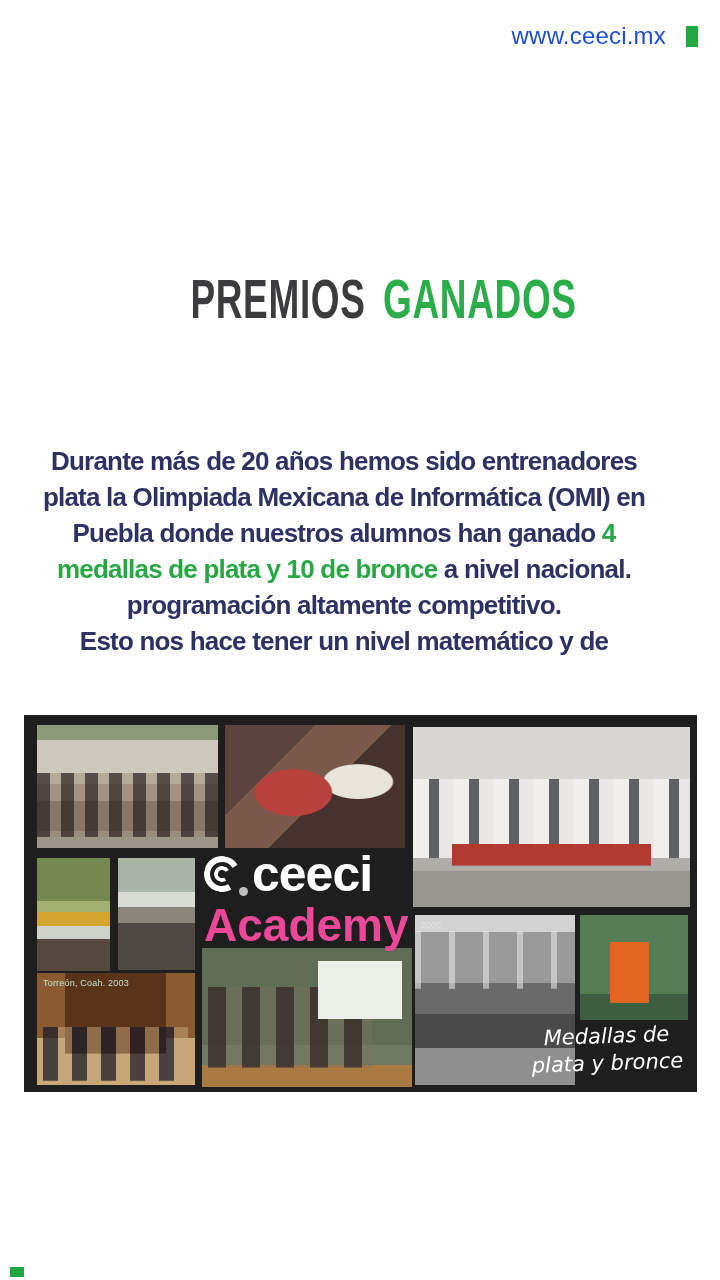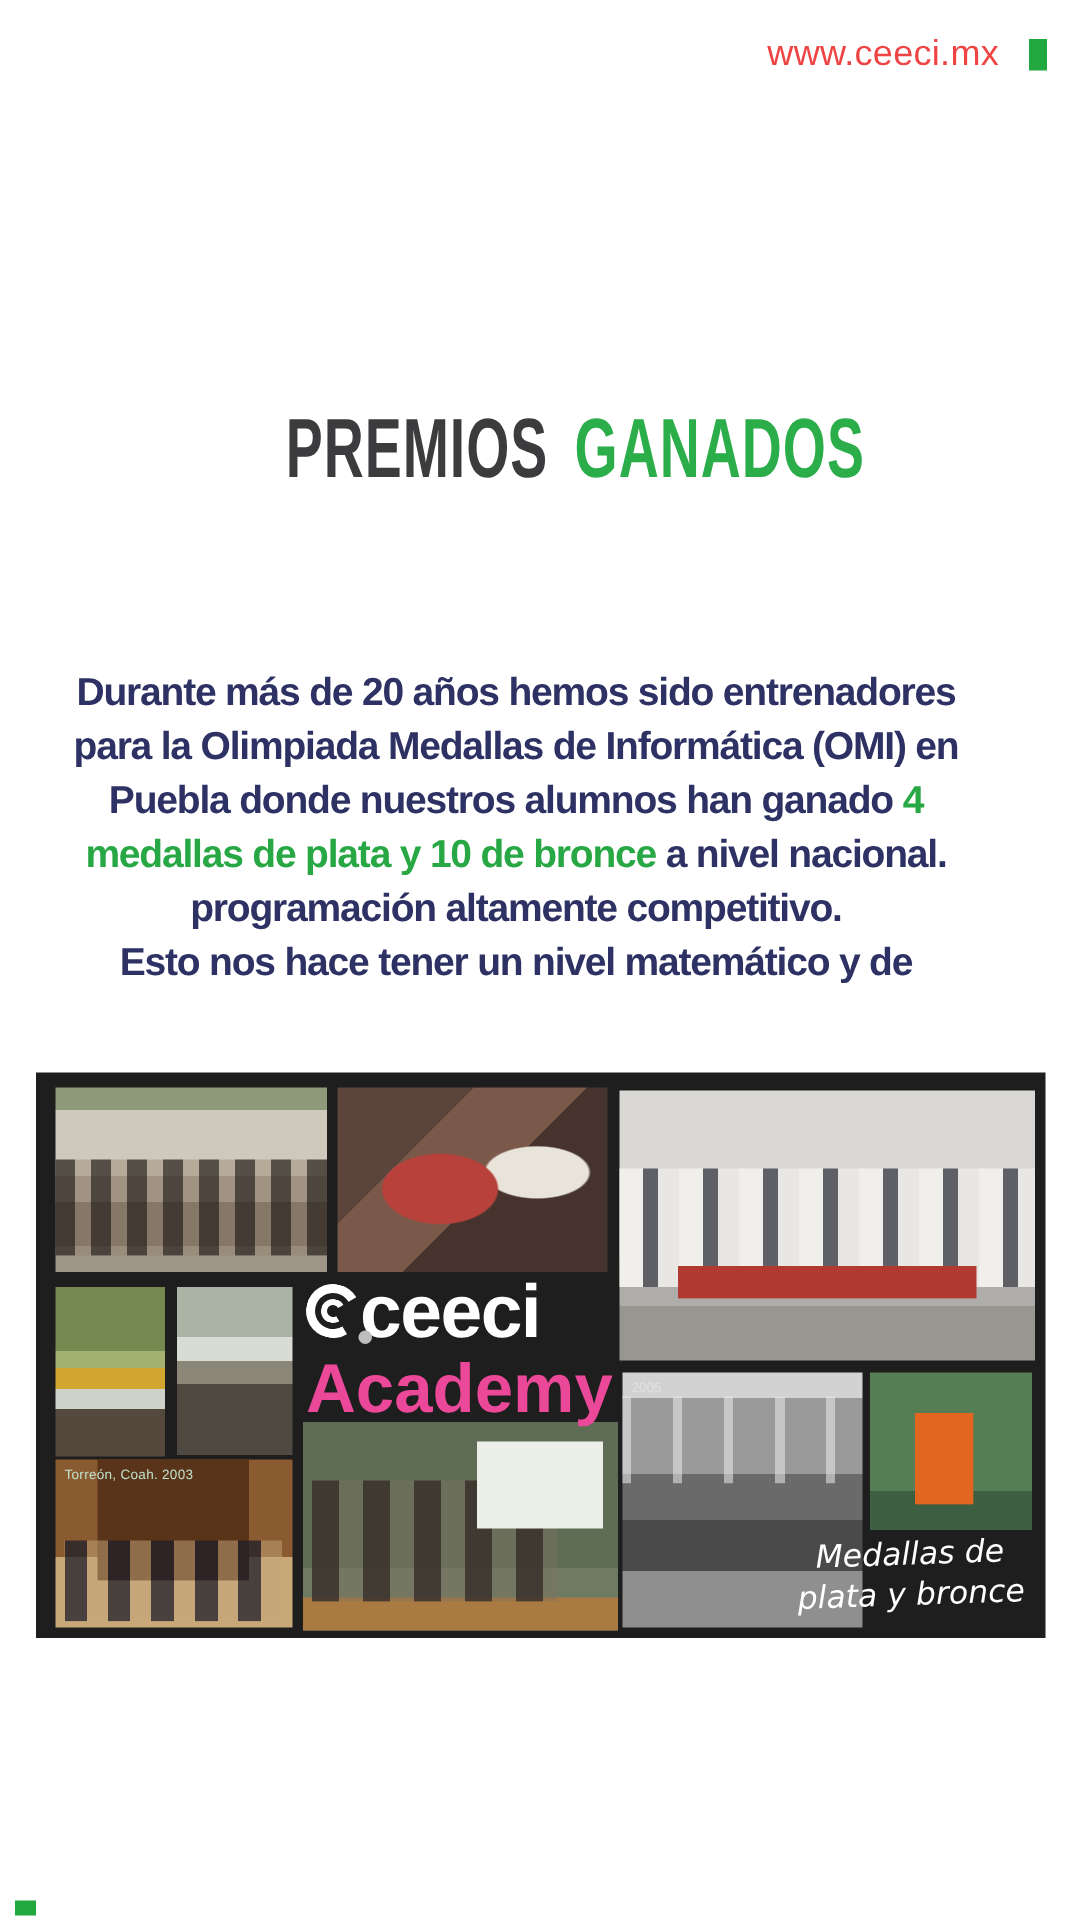--- a/index.html
+++ b/index.html
@@ -1,21 +1,21 @@
 <!DOCTYPE html>
 <html><head>
 <meta charset="utf-8">
 <style>
   html,body{margin:0;padding:0;background:#ffffff;}
   .page{position:relative;width:720px;height:1280px;background:#ffffff;overflow:hidden;
         font-family:"Liberation Sans",sans-serif;}
 
   
   .header{position:absolute;top:22px;right:22px;display:flex;align-items:center;gap:20px;}
-  .url{font-size:24px;color:#ef4444;font-weight:500;letter-spacing:.2px;}
+  .url{font-size:24px;color:#1d4ed8;font-weight:500;letter-spacing:.2px;}
   .green-tab{width:12px;height:21px;background:#21a83f;display:inline-block;}
 
   
   .title{position:absolute;top:268px;left:0;width:720px;margin:0;text-align:center;line-height:62px;padding-left:24px;}
   .title-inner{display:inline-block;transform:scaleX(.66);transform-origin:50% 50%;
                white-space:nowrap;font-weight:bold;font-size:56px;letter-spacing:1px;}
   .t-dark{color:#3c3c3e;}
   .t-green{color:#2bae4a;margin-left:10px;}
 
   
@@ -71,21 +71,21 @@
       background:
         linear-gradient(#e2661f 0 100%),
         linear-gradient(180deg,#567e54 0 75%,#3e5e42 75% 100%);
       background-size:36% 58%,100% 100%;background-position:44% 62%,0 0;background-repeat:no-repeat;}
 
   .tiny-cap{position:absolute;left:6px;top:5px;font-size:9px;color:#bfe0cd;letter-spacing:.2px;}
   .tiny-cap-bw{position:absolute;left:6px;top:5px;font-size:9px;color:#e2e2e2;}
 
   
   .logo{position:absolute;left:180px;top:133px;width:212px;height:100px;color:#ffffff;}
-  .logo-row{display:flex;align-items:center;height:52px;}
+  .logo-row{display:flex;align-items:center;gap:12px;height:52px;}
   .cmark{position:relative;width:36px;height:36px;flex:0 0 auto;}
   .cring{position:absolute;left:0;top:0;width:24px;height:24px;border:6px solid #fff;
          border-right-color:transparent;border-radius:50%;transform:rotate(14deg);}
   .cring-inner{position:absolute;left:10px;top:10px;width:8px;height:8px;border:4px solid #fff;
          border-right-color:transparent;border-radius:50%;transform:rotate(14deg);}
   .cdot{position:absolute;right:-8px;bottom:-4px;width:9px;height:9px;border-radius:50%;background:#bdbdbd;}
   .logo-brand{font-size:50px;font-weight:bold;letter-spacing:-1px;line-height:50px;}
   .logo-sub{font-size:46px;font-weight:bold;color:#ec4899;letter-spacing:0;line-height:46px;margin-top:2px;}
 
   
@@ -108,21 +108,21 @@
 
   <h1 class="title">
     <span class="title-inner">
       <span class="t-dark">PREMIOS</span>
       <span class="t-green">GANADOS</span>
     </span>
   </h1>
 
   <div class="para">
     <div class="pline"><span>Durante más de 20 años hemos sido entrenadores</span></div>
-    <div class="pline"><span>para la Olimpiada Medallas de Informática (OMI) en</span></div>
+    <div class="pline"><span>plata la Olimpiada Mexicana de Informática (OMI) en</span></div>
     <div class="pline"><span>Puebla donde nuestros alumnos han ganado </span><span class="hl">4</span></div>
     <div class="pline"><span class="hl">medallas de plata y 10 de bronce</span><span> a nivel nacional.</span></div>
     <div class="pline"><span>programación altamente competitivo.</span></div>
     <div class="pline"><span>Esto nos hace tener un nivel matemático y de</span></div>
   </div>
 
   <div class="collage">
 
     <div class="ph p1"></div>
     <div class="ph p2"></div>

